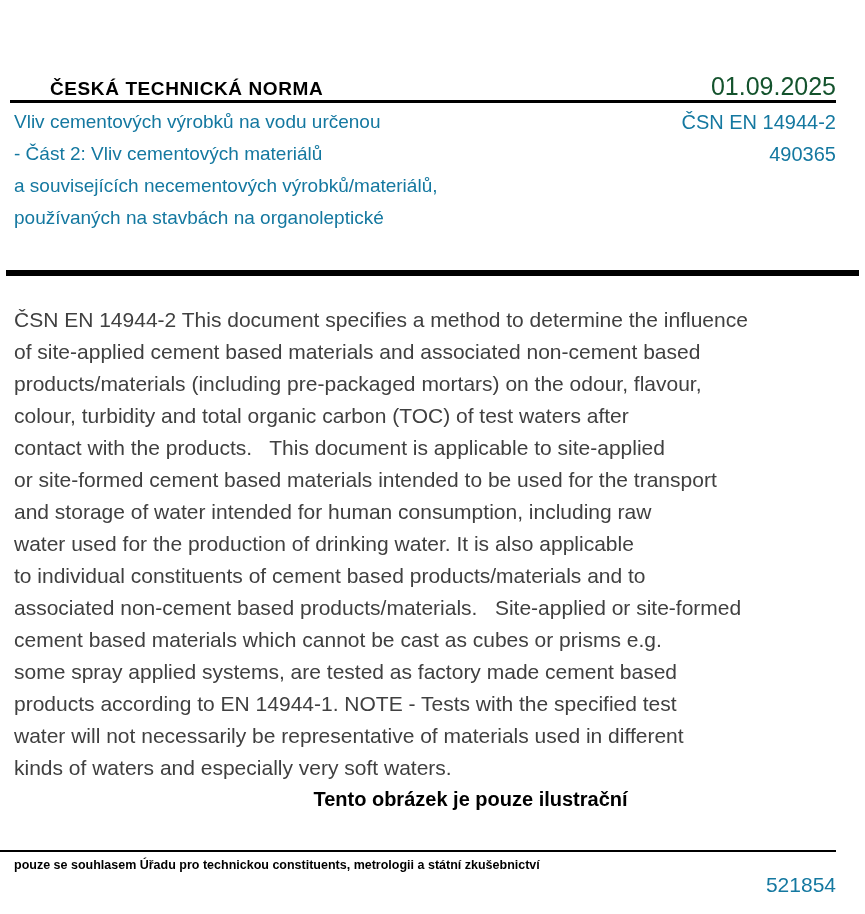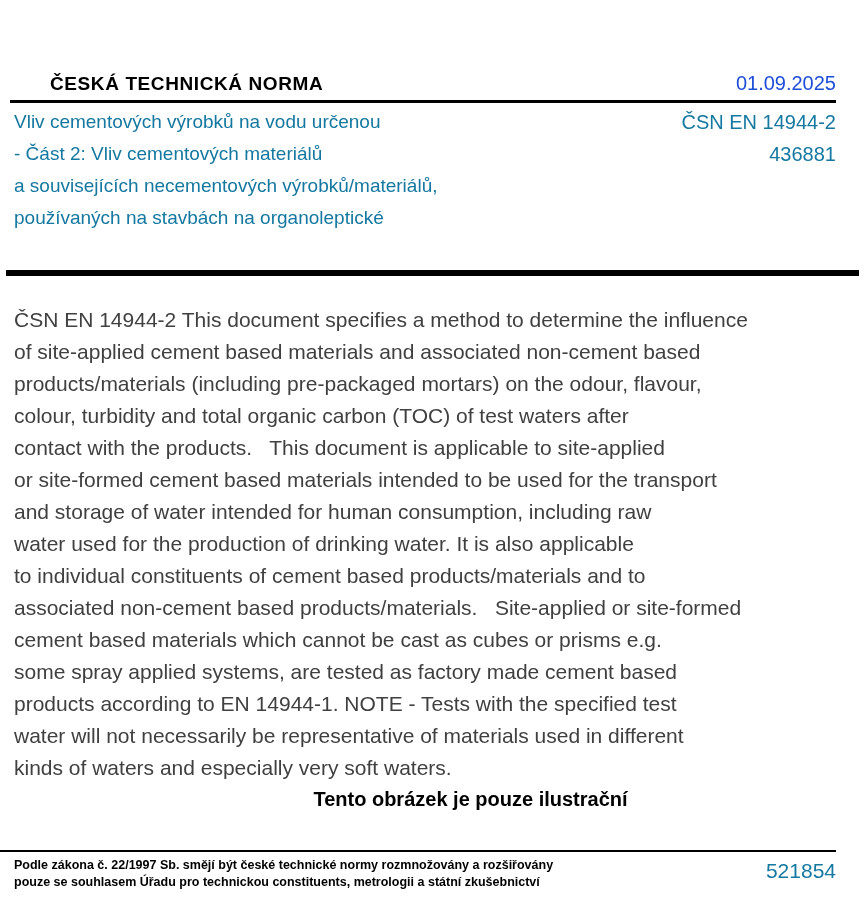--- a/index.html
+++ b/index.html
@@ -28,23 +28,23 @@
     margin-left: 36px;
   }
   .header-title {
     font-size: 19px;
     font-weight: bold;
     letter-spacing: 0.6px;
     color: #000000;
     white-space: nowrap;
   }
   .header-date {
-    font-size: 20px;
+    font-size: 25px;
     font-weight: normal;
-    color: #1d4ed8;
+    color: #14532d;
     white-space: nowrap;
   }
   .rule-header {
     position: absolute;
     top: 100px;
     left: 10px;
     width: 826px;
     height: 3px;
     background: #000000;
   }
@@ -128,43 +128,43 @@
   .footer-legal {
     font-size: 12.5px;
     font-weight: bold;
     line-height: 16.5px;
     color: #000000;
     white-space: pre-wrap;
   }
   .footer-number {
     font-size: 21px;
     color: #1478a0;
-    margin-top: 2px;
+    margin-top: 16px;
     white-space: nowrap;
   }
 </style>
 </head>
 <body>
 
 <div class="header-row">
   <span class="header-title">ČESKÁ TECHNICKÁ NORMA</span>
   <span class="header-date">01.09.2025</span>
 </div>
 <div class="rule-header"></div>
 
 <div class="title-section">
   <div class="title-lines"><div>Vliv cementových výrobků na vodu určenou</div><div>- Část 2: Vliv cementových materiálů</div><div>a souvisejících necementových výrobků/materiálů,</div><div>používaných na stavbách na organoleptické</div></div>
   <div class="designation-lines">
     <div>ČSN EN 14944-2</div>
-    <div>436881</div>
+    <div>490365</div>
   </div>
 </div>
 <div class="rule-thick"></div>
 
 <div class="abstract"><div>ČSN EN 14944-2 This document specifies a method to determine the influence</div><div>of site-applied cement based materials and associated non-cement based</div><div>products/materials (including pre-packaged mortars) on the odour, flavour,</div><div>colour, turbidity and total organic carbon (TOC) of test waters after</div><div>contact with the products.   This document is applicable to site-applied</div><div>or site-formed cement based materials intended to be used for the transport</div><div>and storage of water intended for human consumption, including raw</div><div>water used for the production of drinking water. It is also applicable</div><div>to individual constituents of cement based products/materials and to</div><div>associated non-cement based products/materials.   Site-applied or site-formed</div><div>cement based materials which cannot be cast as cubes or prisms e.g.</div><div>some spray applied systems, are tested as factory made cement based</div><div>products according to EN 14944-1. NOTE - Tests with the specified test</div><div>water will not necessarily be representative of materials used in different</div><div>kinds of waters and especially very soft waters.</div></div>
 
 <div class="illustration-note">Tento obrázek je pouze ilustrační</div>
 
 <div class="footer-rule"></div>
 <div class="footer-row">
-  <div class="footer-legal"><div>Podle zákona č. 22/1997 Sb. smějí být české technické normy rozmnožovány a rozšiřovány</div><div>pouze se souhlasem Úřadu pro technickou constituents, metrologii a státní zkušebnictví</div></div>
+  <div class="footer-legal"><div>pouze se souhlasem Úřadu pro technickou constituents, metrologii a státní zkušebnictví</div></div>
   <div class="footer-number">521854</div>
 </div>
 
 </body></html>

